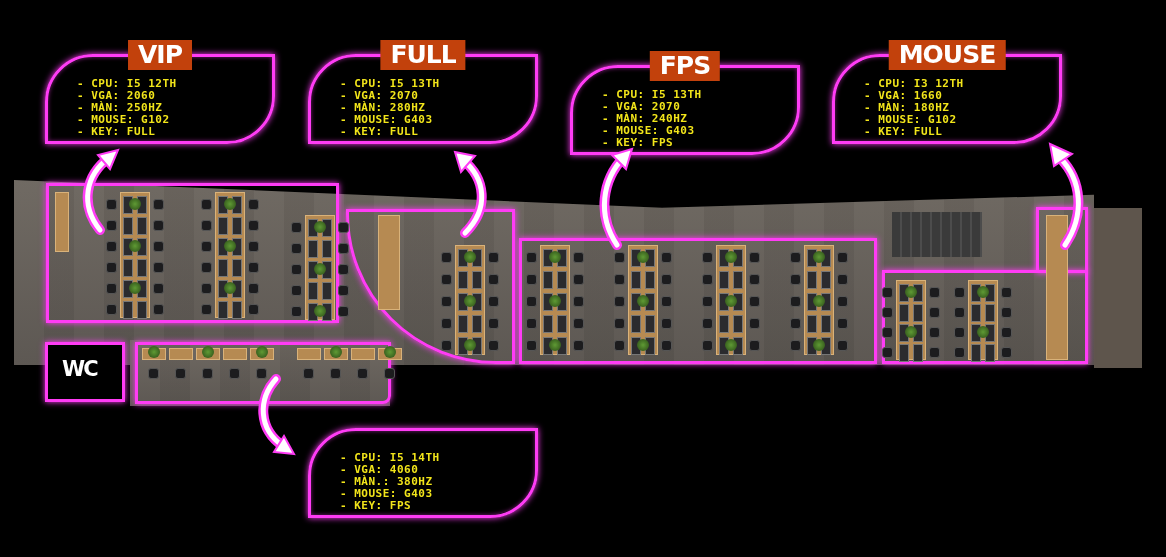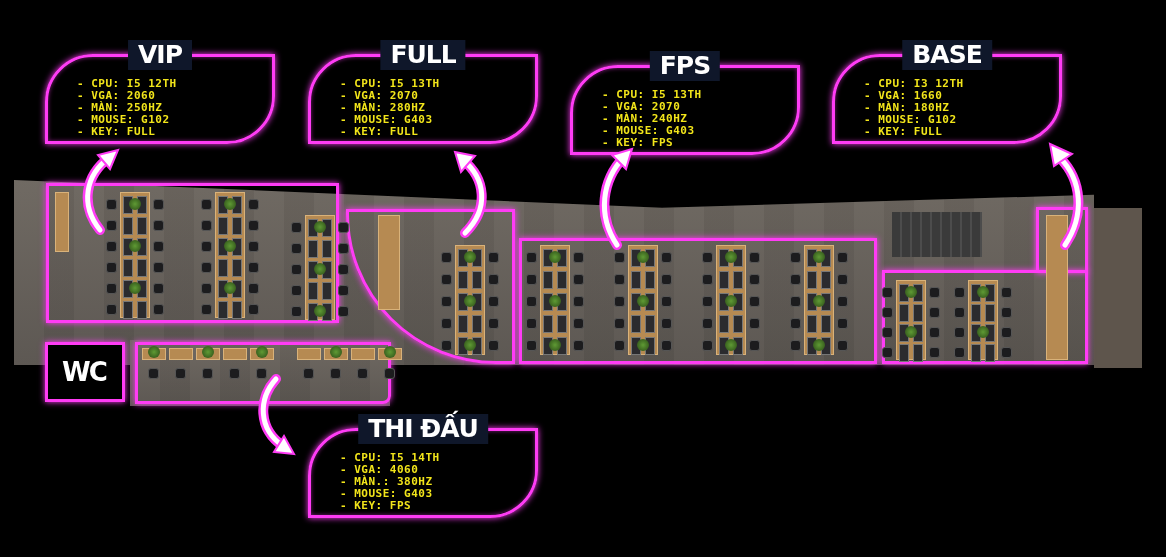--- a/index.html
+++ b/index.html
@@ -5,40 +5,40 @@
   html, body { margin:0; padding:0; background:#000; }
   body { width:1166px; height:557px; position:relative; overflow:hidden; font-family:"DejaVu Sans", sans-serif; }
   .abs { position:absolute; }
 
   
   .card { position:absolute; }
   .card .frame { position:absolute; left:0; top:14px; right:0; bottom:0;
     border:3px solid #ff3cf5; border-radius:48px 0 48px 0;
     box-shadow:0 0 6px #ff3cf5, inset 0 0 4px rgba(255,60,245,.5); }
   .card .title { position:absolute; top:0; left:50%; transform:translateX(-50%);
-    background:#0f172a; padding:0 10px; color:#fff; font-family:"DejaVu Sans", sans-serif;
+    background:#c2410c; padding:0 10px; color:#fff; font-family:"DejaVu Sans", sans-serif;
     font-weight:bold; font-size:25px; line-height:30px; letter-spacing:-1px; white-space:nowrap; }
   .card ul { position:absolute; left:32px; top:38px; margin:0; padding:0; list-style:none; }
   .card li { color:#f2e51a; font-family:"DejaVu Sans Mono", monospace; font-weight:bold;
     font-size:11px; line-height:12px; letter-spacing:.5px; text-transform:uppercase; white-space:nowrap; }
   .card li::before { content:"- "; }
 
   
   .floor { position:absolute; background:
       repeating-linear-gradient(90deg, rgba(255,255,255,.02) 0 30px, rgba(0,0,0,.04) 30px 60px),
       linear-gradient(180deg,#6d6760,#5a5550);
   }
   .zone { position:absolute; border:3px solid #ff3cf5; box-shadow:0 0 6px #ff3cf5; box-sizing:border-box; }
   .desk { position:absolute; background:#b68a52; border:1px solid #d9b27a; box-sizing:border-box; }
   .monitor { position:absolute; width:10px; height:18px; background:#2b2b2e; border:1px solid #777; box-sizing:border-box; }
   .chair { position:absolute; width:11px; height:11px; background:#1c1c1e; border-radius:3px; border:1px solid #555; box-sizing:border-box; }
   .plant { position:absolute; width:12px; height:12px; background:radial-gradient(circle,#5f9a34,#2a4a16); border-radius:50%; }
 
   .arrow { position:absolute; }
-  .wc-label { position:absolute; color:#fff; font-weight:bold; font-size:26px; letter-spacing:-2px; }
+  .wc-label { position:absolute; color:#fff; font-weight:bold; font-size:21px; letter-spacing:-2px; }
 </style>
 </head>
 <body>
 
 <div class="floor" style="left:14px;top:180px;width:1080px;height:185px;clip-path:polygon(0 0,60% 15%,100% 8%,100% 100%,0 100%);"></div>
 <div class="floor" style="left:130px;top:340px;width:260px;height:66px;"></div>
 <div class="abs" style="left:1094px;top:208px;width:48px;height:160px;background:#5e554c;"></div>
 <div class="abs" style="left:892px;top:212px;width:90px;height:45px;background:repeating-linear-gradient(90deg,#3a3a3a 0 8px,#4c4c4c 8px 10px);"></div>
 
 <div class="zone" style="left:46px;top:183px;width:293px;height:140px;"></div>
@@ -349,33 +349,32 @@
     <li>CPU: I5 13TH</li>
     <li>VGA: 2070</li>
     <li>MÀN: 240HZ</li>
     <li>MOUSE: G403</li>
     <li>KEY: FPS</li>
   </ul>
 </div>
 
 <div class="card" style="left:832px;top:40px;width:230px;height:104px;">
   <div class="frame"></div>
-  <div class="title">BASE</div>
+  <div class="title">MOUSE</div>
   <ul>
     <li>CPU: I3 12TH</li>
     <li>VGA: 1660</li>
     <li>MÀN: 180HZ</li>
     <li>MOUSE: G102</li>
     <li>KEY: FULL</li>
   </ul>
 </div>
 
 <div class="card" style="left:308px;top:414px;width:230px;height:104px;">
   <div class="frame"></div>
-  <div class="title">THI ĐẤU</div>
   <ul>
     <li>CPU: I5 14TH</li>
     <li>VGA: 4060</li>
     <li>MÀN.: 380HZ</li>
     <li>MOUSE: G403</li>
     <li>KEY: FPS</li>
   </ul>
 </div>
 
 <svg class="arrow" style="left:70px;top:145px;" width="60" height="90" viewBox="0 0 60 90">

